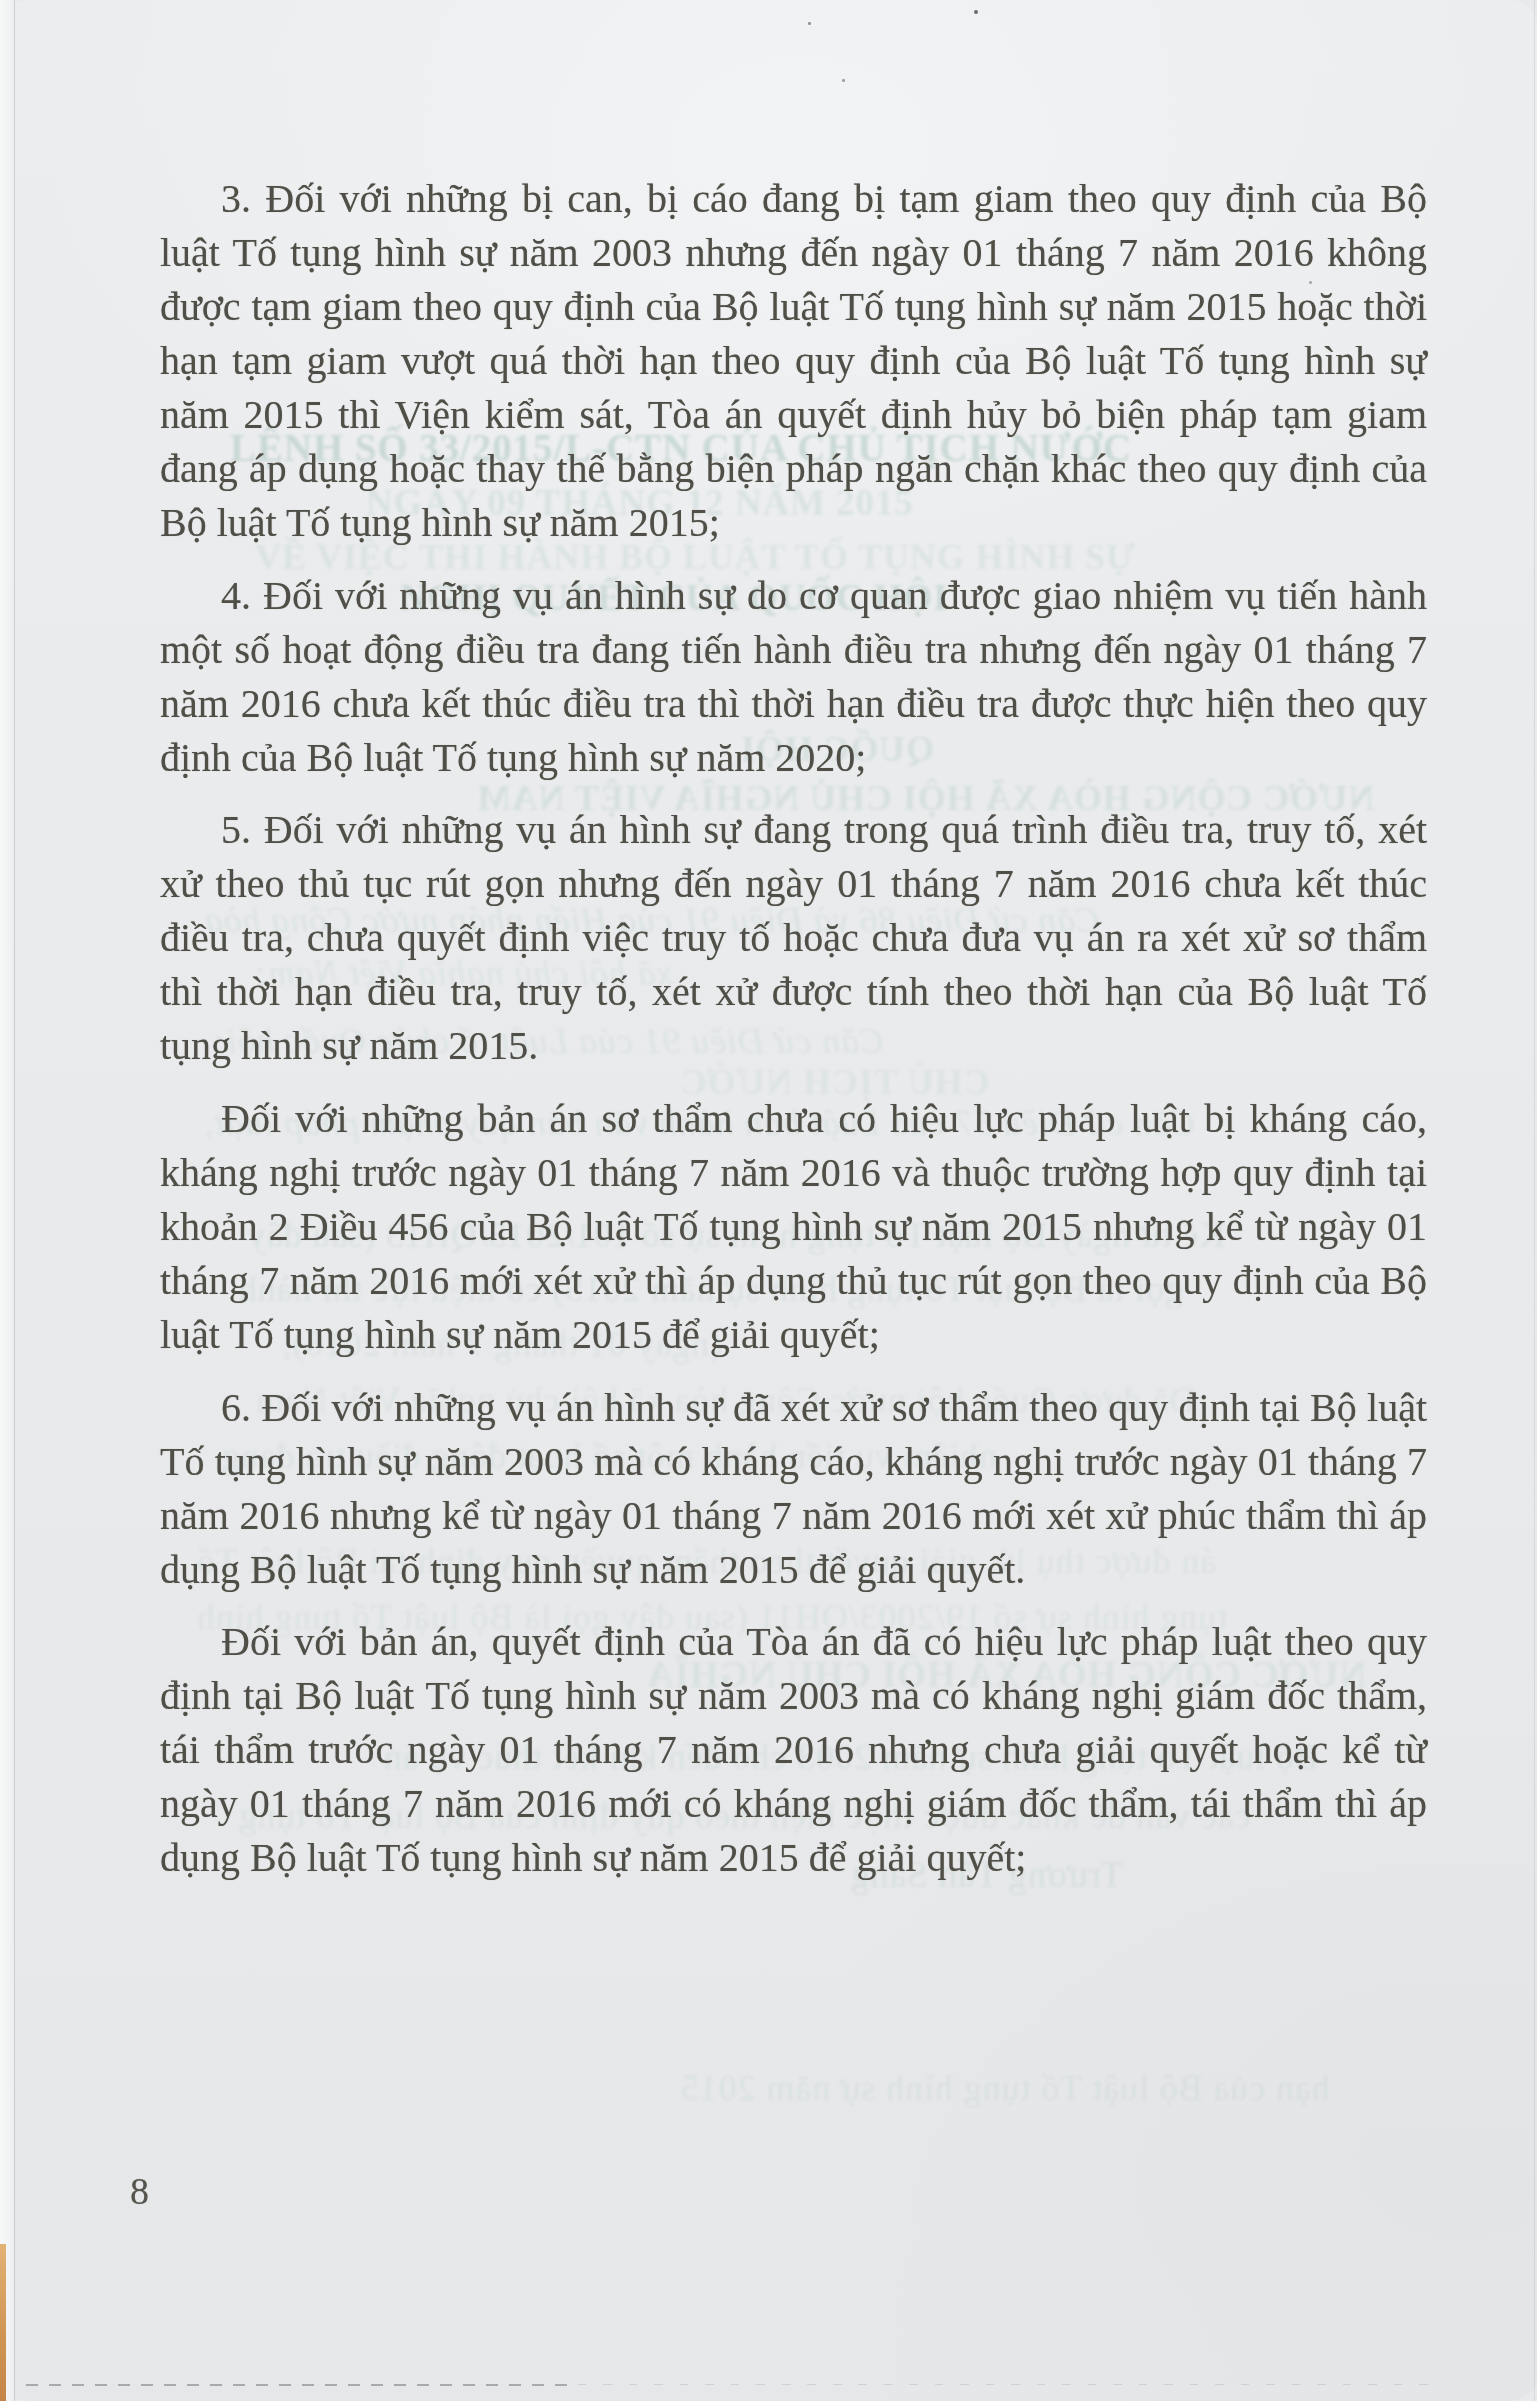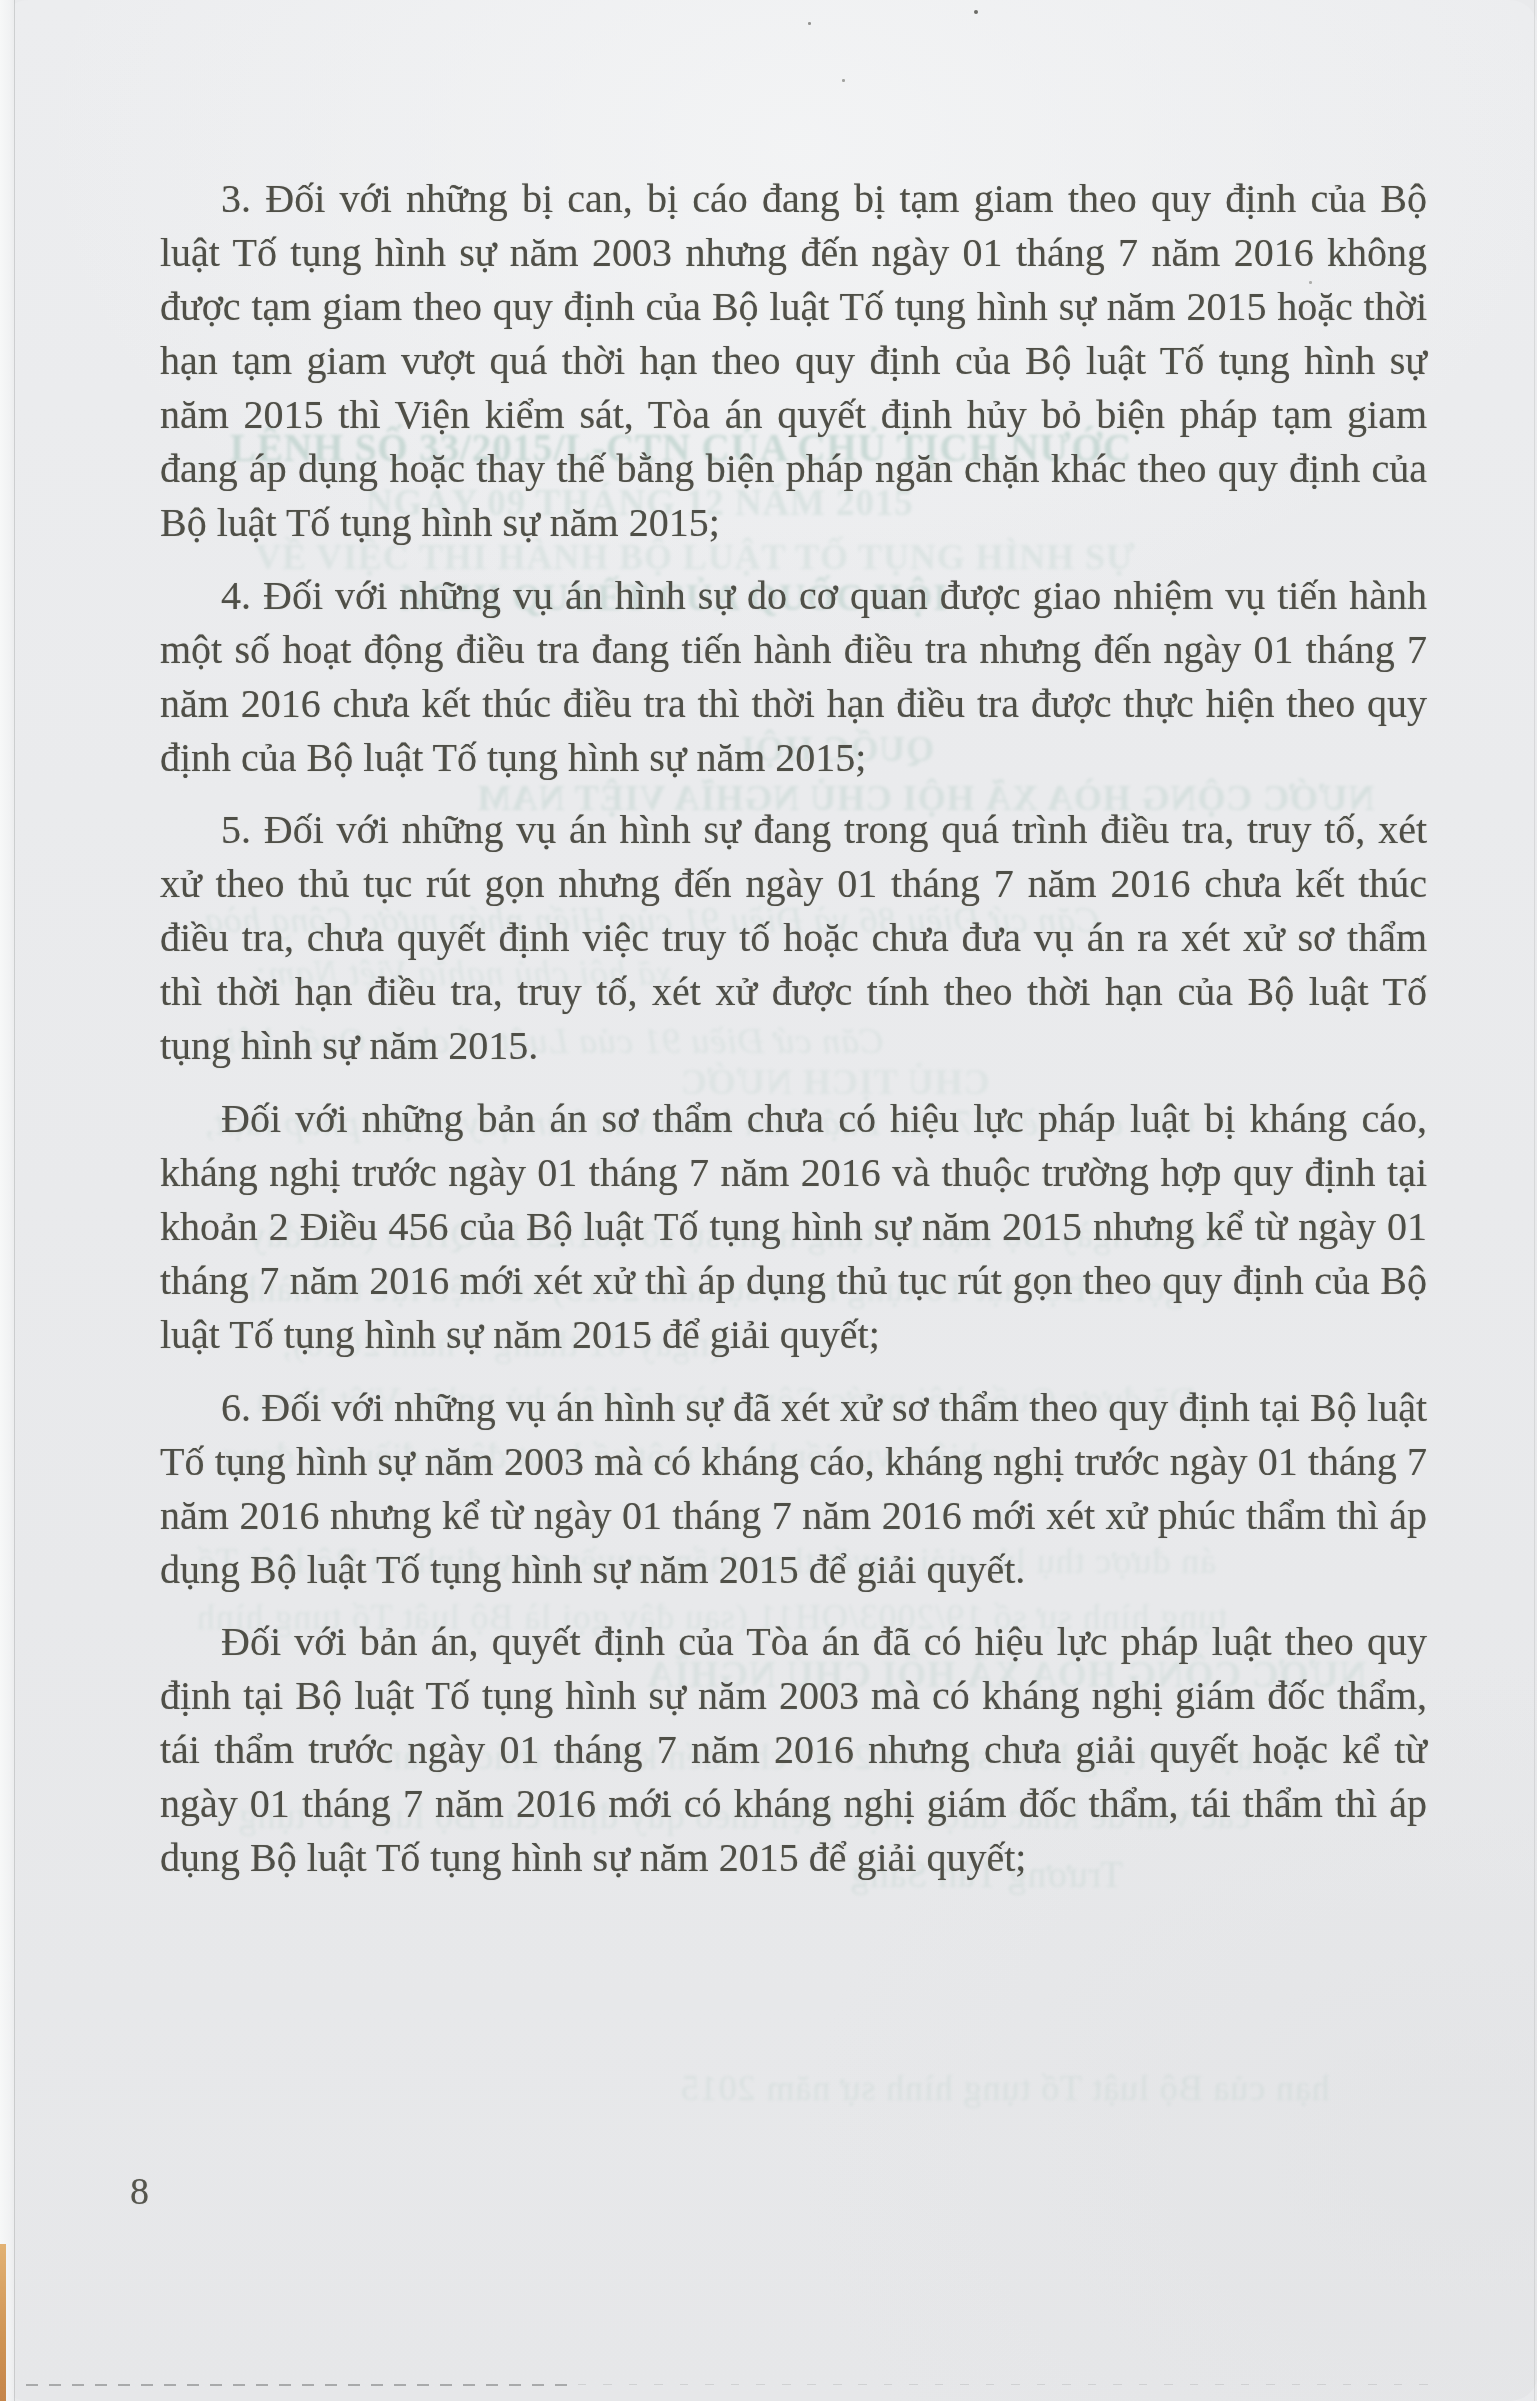--- a/index.html
+++ b/index.html
@@ -109,21 +109,21 @@
     <div class="ghost m" style="left:196px;  top:1596px; font-size:36px; opacity:.12;">tụng hình sự số 19/2003/QH11 (sau đây gọi là Bộ luật Tố tụng hình</div>
     <div class="ghost b m" style="left:646px;  top:1653px; font-size:37px; opacity:.13;">NƯỚC CỘNG HÒA XÃ HỘI CHỦ NGHĨA</div>
     <div class="ghost m" style="left:383px;  top:1736px; font-size:36px; opacity:.13;">Bộ luật Tố tụng hình sự năm 2003 cho đến khi kết thúc vụ án</div>
     <div class="ghost m" style="left:238px;  top:1795px; font-size:36px; opacity:.13;">các vấn đề khác được thực hiện theo quy định của Bộ luật Tố tụng</div>
     <div class="ghost m" style="left:850px; top:1853px; font-size:37px; opacity:.15;">Trương Tấn Sang</div>
     <div class="ghost m" style="left:680px;  top:2067px; font-size:36px; opacity:.13;">hạn của Bộ luật Tố tụng hình sự năm 2015</div>
   </div>
 
   <div class="text-block">
     <p>3. Đối với những bị can, bị cáo đang bị tạm giam theo quy định của Bộ luật Tố tụng hình sự năm 2003 nhưng đến ngày 01 tháng 7 năm 2016 không được tạm giam theo quy định của Bộ luật Tố tụng hình sự năm 2015 hoặc thời hạn tạm giam vượt quá thời hạn theo quy định của Bộ luật Tố tụng hình sự năm 2015 thì Viện kiểm sát, Tòa án quyết định hủy bỏ biện pháp tạm giam đang áp dụng hoặc thay thế bằng biện pháp ngăn chặn khác theo quy định của Bộ luật Tố tụng hình sự năm 2015;</p>
-    <p>4. Đối với những vụ án hình sự do cơ quan được giao nhiệm vụ tiến hành một số hoạt động điều tra đang tiến hành điều tra nhưng đến ngày 01 tháng 7 năm 2016 chưa kết thúc điều tra thì thời hạn điều tra được thực hiện theo quy định của Bộ luật Tố tụng hình sự năm 2015;</p>
+    <p>4. Đối với những vụ án hình sự do cơ quan được giao nhiệm vụ tiến hành một số hoạt động điều tra đang tiến hành điều tra nhưng đến ngày 01 tháng 7 năm 2016 chưa kết thúc điều tra thì thời hạn điều tra được thực hiện theo quy định của Bộ luật Tố tụng hình sự năm 2020;</p>
     <p>5. Đối với những vụ án hình sự đang trong quá trình điều tra, truy tố, xét xử theo thủ tục rút gọn nhưng đến ngày 01 tháng 7 năm 2016 chưa kết thúc điều tra, chưa quyết định việc truy tố hoặc chưa đưa vụ án ra xét xử sơ thẩm thì thời hạn điều tra, truy tố, xét xử được tính theo thời hạn của Bộ luật Tố tụng hình sự năm 2015.</p>
     <p>Đối với những bản án sơ thẩm chưa có hiệu lực pháp luật bị kháng cáo, kháng nghị trước ngày 01 tháng 7 năm 2016 và thuộc trường hợp quy định tại khoản 2 Điều 456 của Bộ luật Tố tụng hình sự năm 2015 nhưng kể từ ngày 01 tháng 7 năm 2016 mới xét xử thì áp dụng thủ tục rút gọn theo quy định của Bộ luật Tố tụng hình sự năm 2015 để giải quyết;</p>
     <p>6. Đối với những vụ án hình sự đã xét xử sơ thẩm theo quy định tại Bộ luật Tố tụng hình sự năm 2003 mà có kháng cáo, kháng nghị trước ngày 01 tháng 7 năm 2016 nhưng kể từ ngày 01 tháng 7 năm 2016 mới xét xử phúc thẩm thì áp dụng Bộ luật Tố tụng hình sự năm 2015 để giải quyết.</p>
     <p>Đối với bản án, quyết định của Tòa án đã có hiệu lực pháp luật theo quy định tại Bộ luật Tố tụng hình sự năm 2003 mà có kháng nghị giám đốc thẩm, tái thẩm trước ngày 01 tháng 7 năm 2016 nhưng chưa giải quyết hoặc kể từ ngày 01 tháng 7 năm 2016 mới có kháng nghị giám đốc thẩm, tái thẩm thì áp dụng Bộ luật Tố tụng hình sự năm 2015 để giải quyết;</p>
   </div>
 
   <div class="page-number">8</div>
 
   <div class="edge-left"></div>
   <div class="edge-left-line"></div>

